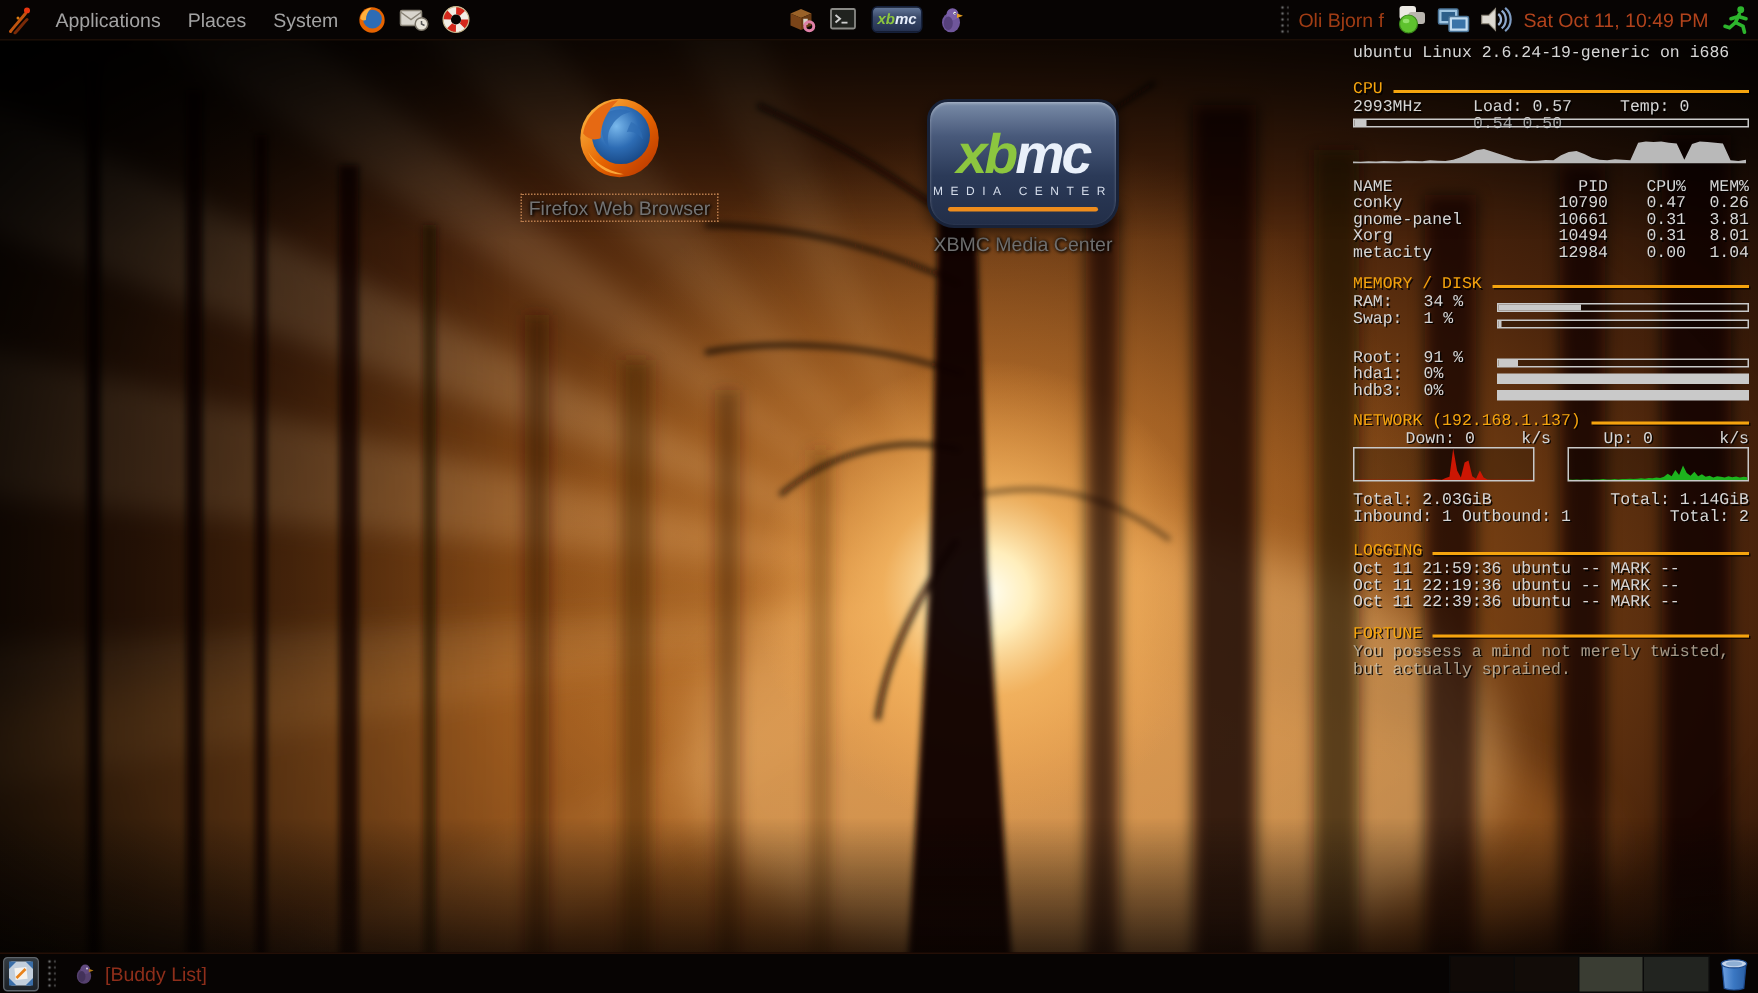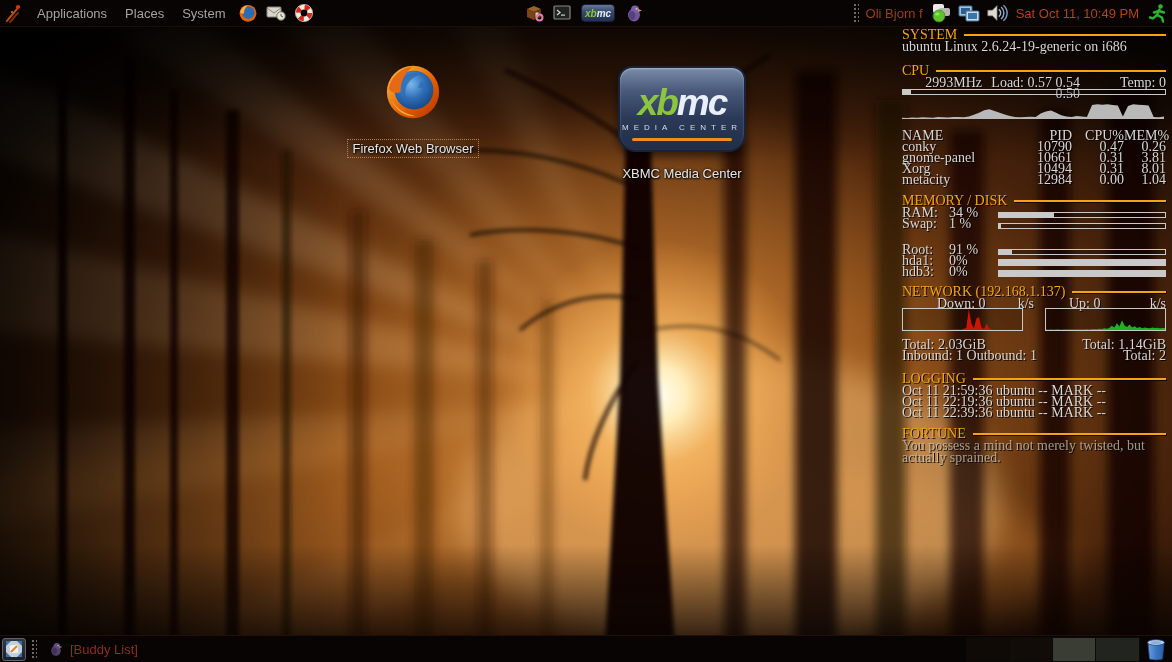--- a/index.html
+++ b/index.html
@@ -32,50 +32,50 @@
     background:linear-gradient(180deg,#323a41,#1c2126); display:flex; align-items:center; justify-content:center; }
   .task-item { display:flex; align-items:center; gap:6px; padding:0 8px; height:25px; }
   .task-label { color:#8e2e1a; font-size:13px; }
   .workspaces { display:flex; height:25px; border:1px solid #0a0a0a; }
   .ws { width:43px; height:23px; border-right:1px solid #0a0a0a; }
   .ws:last-child { border-right:none; }
   .trash-btn { width:26px; height:26px; display:flex; align-items:center; justify-content:center; margin:0 3px; }
 
   
   .desk-icon { position:absolute; z-index:10; display:flex; flex-direction:column; align-items:center; }
-  .desk-label { margin-top:13px; color:#e5e5e5; font-size:13px; text-shadow:1px 1px 2px #000, 0 0 3px #000; padding:1px 4px; white-space:nowrap; }
+  .desk-label { margin-top:2px; color:#737373; font-size:13px; text-shadow:1px 1px 2px #000, 0 0 3px #000; padding:1px 4px; white-space:nowrap; }
   .desk-label.selected { border:1px dotted #b97c4c; }
   #icon-firefox { left:352px; top:60px; width:122px; }
   #icon-xbmc { left:600px; top:66px; width:164px; }
 
   .xbmc-badge { width:128px; height:86px; border-radius:14px 14px 18px 18px; border:2px solid #182238;
     background:linear-gradient(180deg,#7a8ca8 0%, #48597a 28%, #2b3a58 60%, #222e48 100%);
     box-shadow:0 4px 10px rgba(0,0,0,.55), inset 0 1px 2px rgba(255,255,255,.35);
     display:flex; flex-direction:column; align-items:center; justify-content:center; position:relative; }
   .xbmc-badge .word { font-style:italic; font-weight:bold; font-size:37px; letter-spacing:-2px; line-height:34px; }
   .xbmc-badge .xb { color:#8cc63f; } .xbmc-badge .mc { color:#e9f0fa; }
   .xbmc-badge .sub { font-size:8px; letter-spacing:5px; color:#d4dcea; margin-top:3px; }
   .xbmc-badge .bar { position:absolute; bottom:9px; left:10%; width:80%; height:3px; background:#ef8d1d; border-radius:2px; }
 
   
-  .conky { position:absolute; left:902px; top:29px; width:264px; height:470px; z-index:5;
-    font-family:Liberation Serif, serif; font-size:14px; line-height:11px; color:#d6d6d6;
+  .conky { position:absolute; left:902px; top:19px; width:264px; height:470px; z-index:5;
+    font-family:Liberation Mono, monospace; font-size:11px; line-height:11px; color:#d6d6d6;
     text-shadow:1px 1px 0 rgba(0,0,0,.85); }
   .c-abs { position:absolute; left:0; right:0; }
   .c-head { display:flex; align-items:center; color:#f5a40e; }
   .c-head .rule { flex:1; height:0; border-top:2px solid #f5a40e; margin-left:7px; margin-top:1px;
     box-shadow:1px 1px 0 rgba(0,0,0,.7); }
   .c-row { display:flex; align-items:flex-end; }
   .c-bar { flex:1; height:6px; border:1px solid #c9c9c9; margin-left:5px; background:rgba(0,0,0,.25); }
   .c-bar .fill { height:100%; background:#c9c9c9; }
   .c-bar.solid { border:none; height:7px; background:#c9c9c9; }
   .mem-label { width:47px; } .mem-val { width:44px; }
   .proc-grid { display:grid; grid-template-columns:112px 58px 52px 42px; }
   .proc-grid .num { text-align:right; }
-  .cpu-info { display:flex;text-align:right; } .cpu-info .f1 { width:80px; } .cpu-info .f2 { flex:1; } .cpu-info .f3 { width:86px; }
+  .cpu-info { display:flex; } .cpu-info .f1 { width:80px; } .cpu-info .f2 { flex:1; } .cpu-info .f3 { width:86px; }
   .net-line { display:flex; justify-content:space-between; }
   .net-half { width:121px; display:flex; justify-content:space-between;margin-left:35px; }
   .net-graph { width:121px; height:23px; border:1px solid #c9c9c9; background:rgba(0,0,0,.2); }
   .cpu-graph { width:262px; height:21px; }
   .dim { color:rgba(214,205,186,.72); }
 </style>
 </head>
 <body>
 
 <svg class="wallpaper" viewBox="0 0 1172 662" preserveAspectRatio="none">

